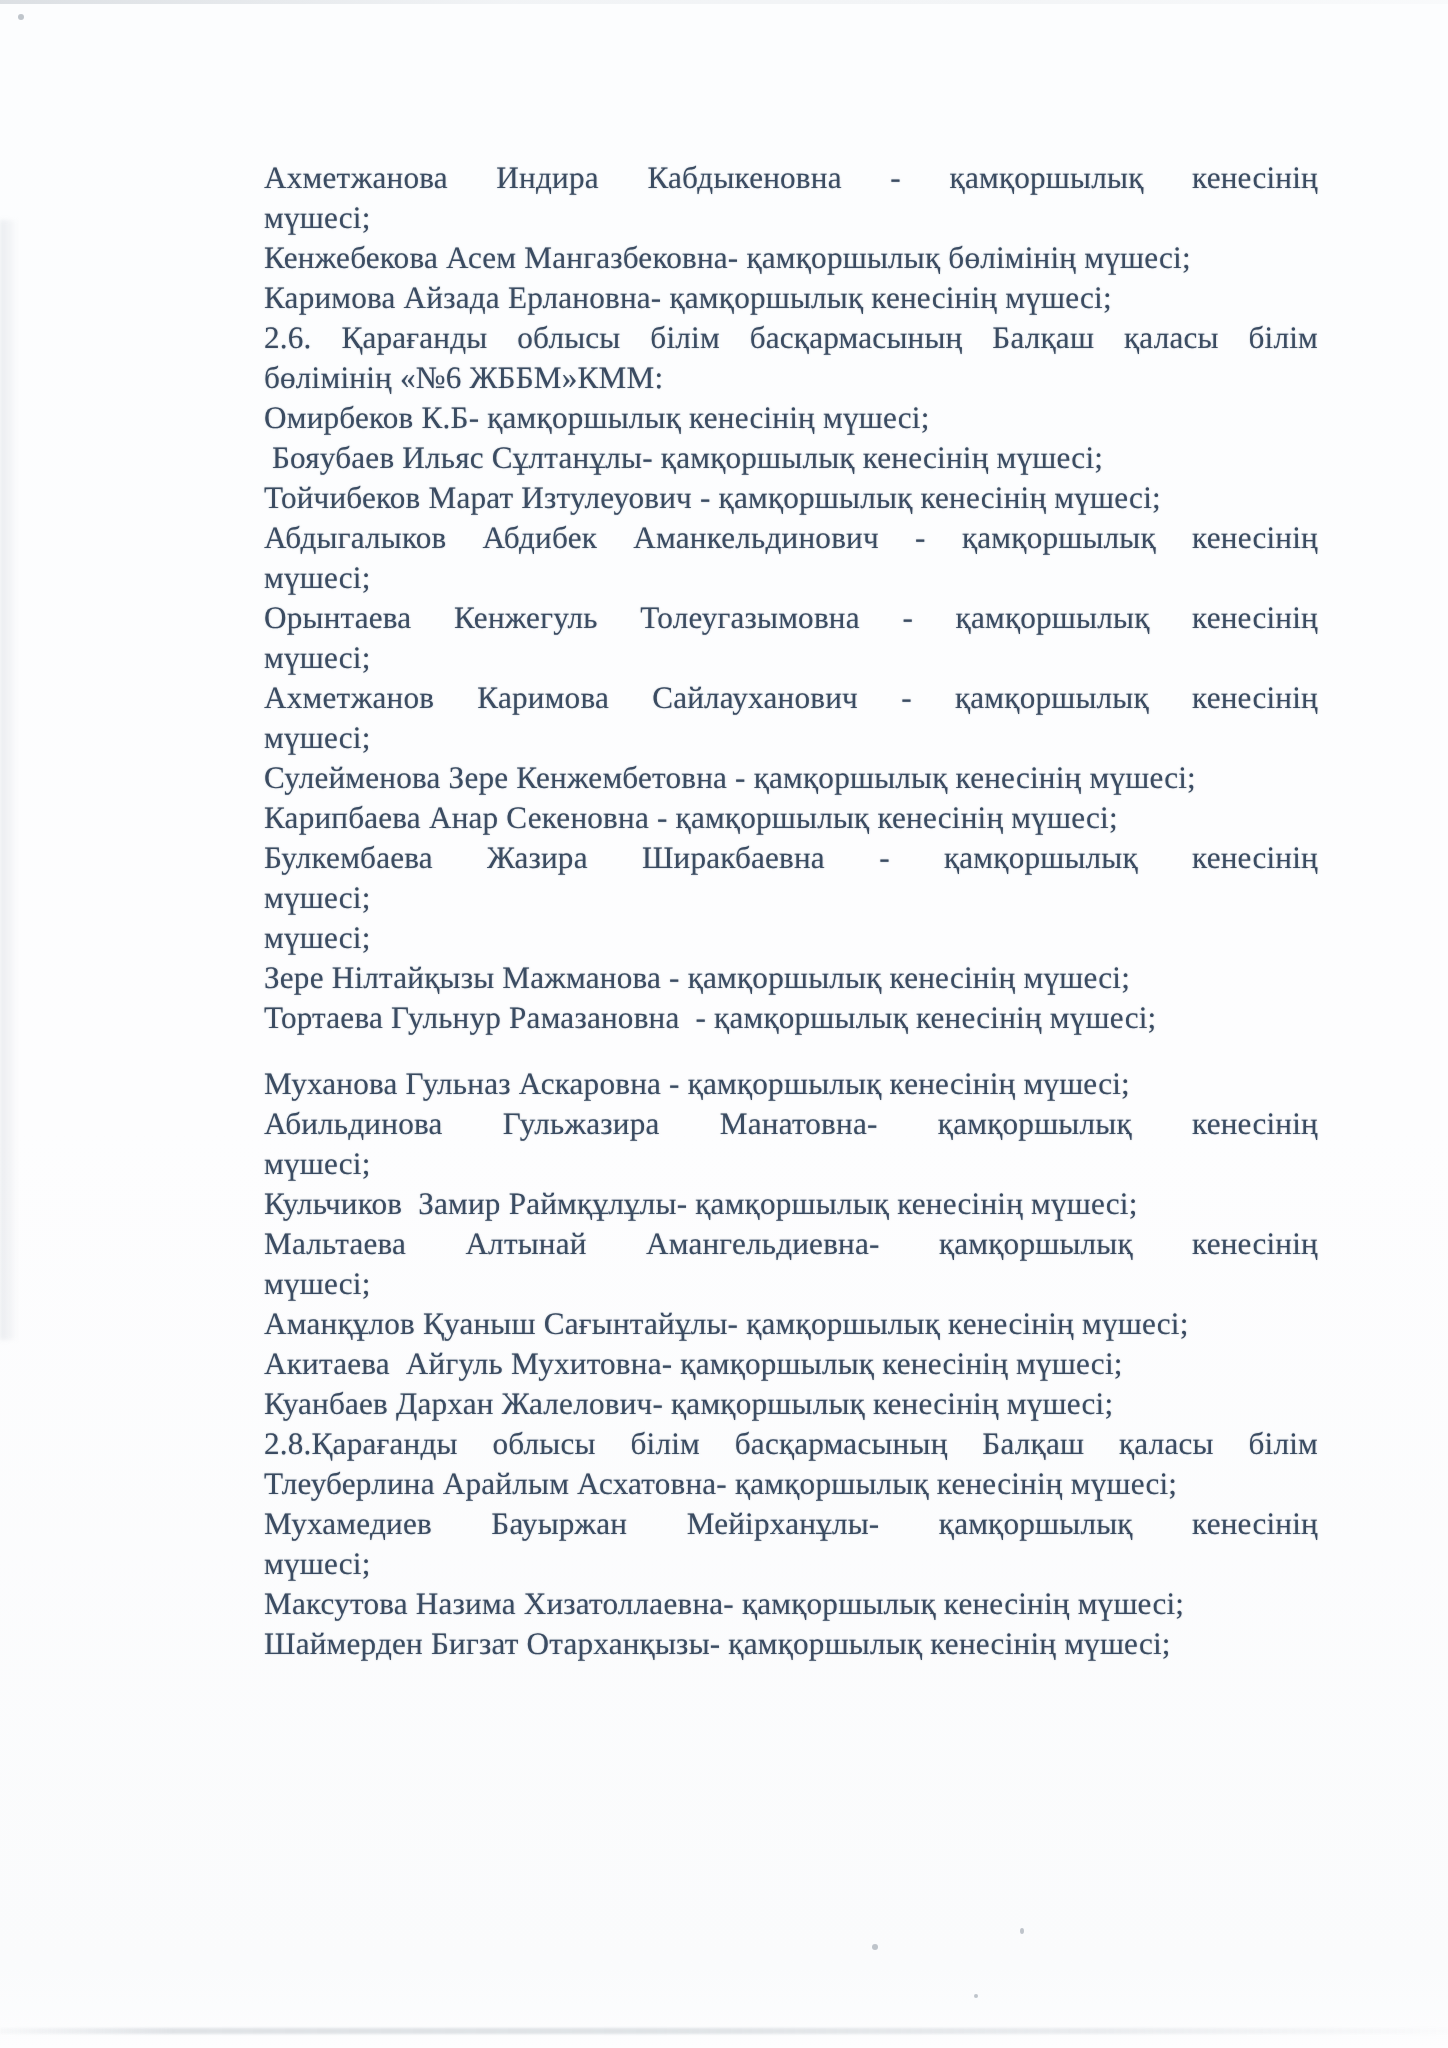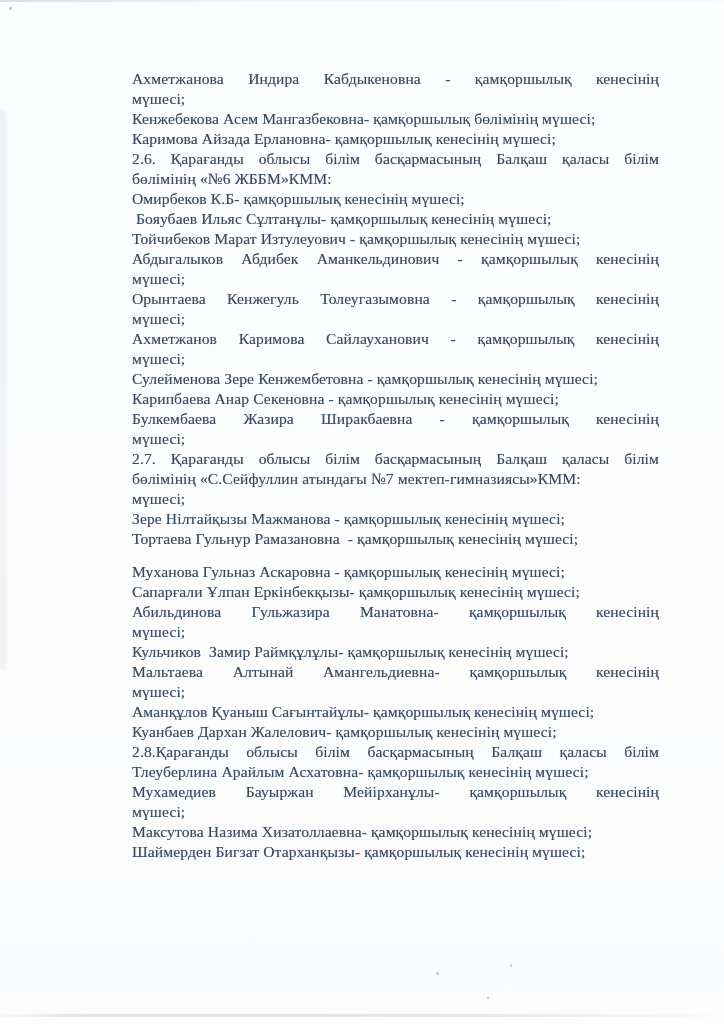--- a/index.html
+++ b/index.html
@@ -36,21 +36,21 @@
   .speck { position: absolute; border-radius: 50%; background: rgba(118,128,142,0.45); }
   .speck.s1 { left: 436px; top: 972px; width: 3px; height: 3px; }
   .speck.s2 { left: 487px; top: 997px; width: 2px; height: 2px; }
   .speck.s3 { left: 510px; top: 964px; width: 2px; height: 3px; }
   .speck.s4 { left: 9px;   top: 7px;   width: 3px; height: 3px; }
 
   
   .text-block {
     position: absolute;
     left: 132px;
-    top: 69px;
+    top: 80px;
     width: 527px;
     font-size: 15.6px;
     line-height: 20px;
     letter-spacing: 0.1px;
     text-shadow: 0 0 0.7px rgba(70, 88, 110, 0.55);
   }
   .para { margin: 0; }
   .line { min-height: 20px; }
   .jline { text-align: justify; text-align-last: justify; }
   .spacer { height: 13px; }
@@ -106,52 +106,48 @@
         <div class="line">Сулейменова Зере Кенжембетовна - қамқоршылық кенесінің мүшесі;</div>
       </div>
       <div class="para">
         <div class="line">Карипбаева Анар Секеновна - қамқоршылық кенесінің мүшесі;</div>
       </div>
       <div class="para">
         <div class="line jline">Булкембаева Жазира Ширакбаевна - қамқоршылық кенесінің</div>
         <div class="line">мүшесі;</div>
       </div>
       <div class="para">
-        <div class="line jline">2.7. Қарағанды облысы білім басқармасының Балқаш қаласы білім</div>
-        <div class="line">бөлімінің «С.Сейфуллин атындағы №7 мектеп-гимназиясы»КММ:</div>
-      </div>
-      <div class="para">
         <div class="line">мүшесі;</div>
       </div>
       <div class="para">
         <div class="line">Зере Нілтайқызы Мажманова - қамқоршылық кенесінің мүшесі;</div>
       </div>
       <div class="para">
         <div class="line">Тортаева Гульнур Рамазановна&nbsp; - қамқоршылық кенесінің мүшесі;</div>
       </div>
       <div class="spacer"></div>
       <div class="para">
         <div class="line">Муханова Гульназ Аскаровна - қамқоршылық кенесінің мүшесі;</div>
-      </div>
-      <div class="para">
-        <div class="line">Сапарғали Ұлпан Еркінбекқызы- қамқоршылық кенесінің мүшесі;</div>
       </div>
       <div class="para">
         <div class="line jline">Абильдинова Гульжазира Манатовна- қамқоршылық кенесінің</div>
         <div class="line">мүшесі;</div>
       </div>
       <div class="para">
         <div class="line">Кульчиков&nbsp; Замир Раймқұлұлы- қамқоршылық кенесінің мүшесі;</div>
       </div>
       <div class="para">
         <div class="line jline">Мальтаева Алтынай Амангельдиевна- қамқоршылық кенесінің</div>
         <div class="line">мүшесі;</div>
       </div>
       <div class="para">
         <div class="line">Аманқұлов Қуаныш Сағынтайұлы- қамқоршылық кенесінің мүшесі;</div>
+      </div>
+      <div class="para">
+        <div class="line">Акитаева&nbsp; Айгуль Мухитовна- қамқоршылық кенесінің мүшесі;</div>
       </div>
       <div class="para">
         <div class="line">Куанбаев Дархан Жалелович- қамқоршылық кенесінің мүшесі;</div>
       </div>
       <div class="para">
         <div class="line jline">2.8.Қарағанды облысы білім басқармасының Балқаш қаласы білім</div>
       </div>
       <div class="para">
         <div class="line">Тлеуберлина Арайлым Асхатовна- қамқоршылық кенесінің мүшесі;</div>
       </div>

